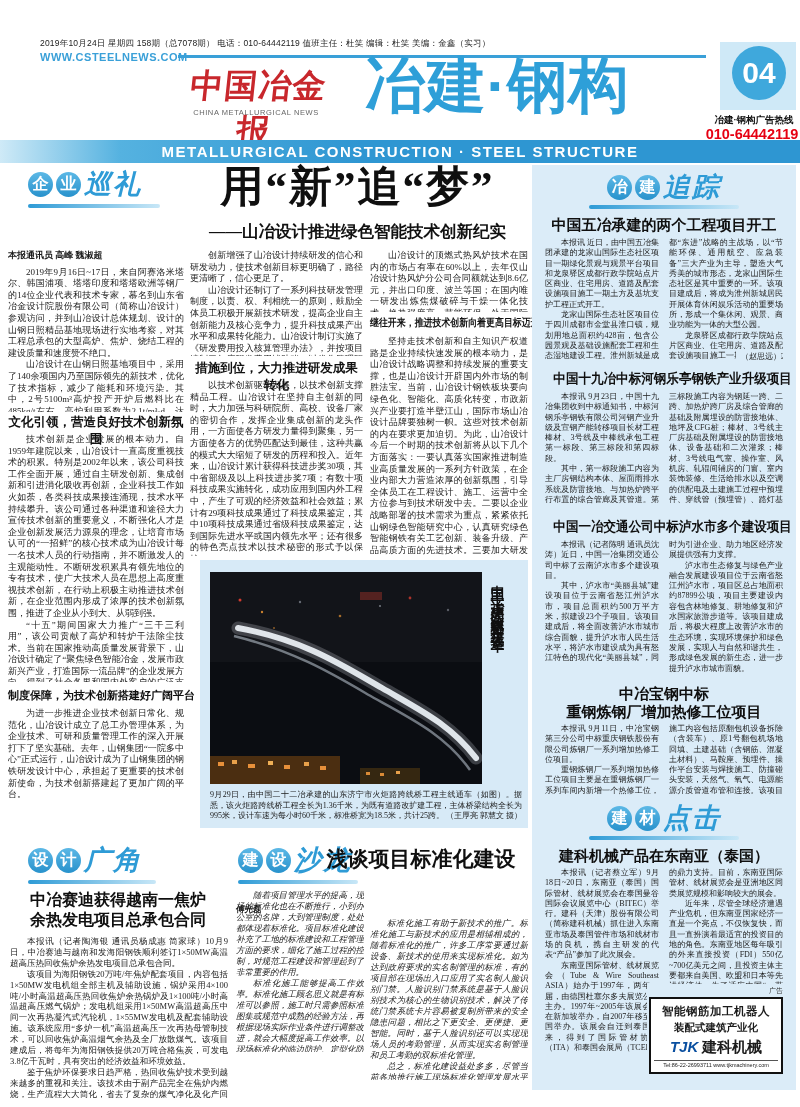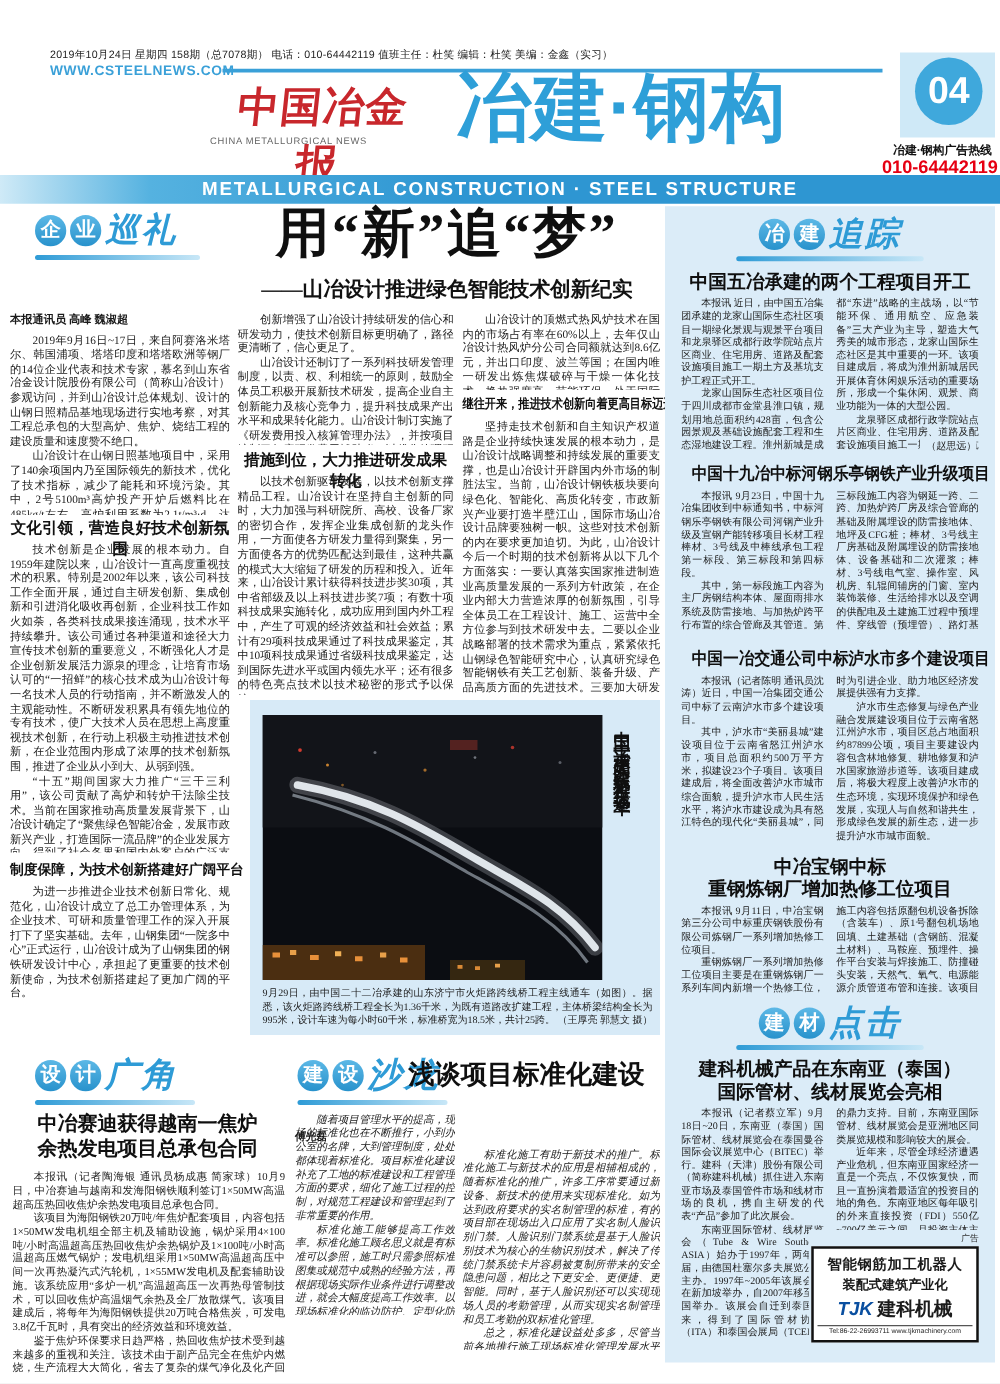--- a/index.html
+++ b/index.html
@@ -7,21 +7,21 @@
         font-family:"Liberation Serif","DejaVu Serif",serif;color:#1b1b1b;}
   .abs{position:absolute;}
   .sans{font-family:"Liberation Sans","DejaVu Sans",sans-serif;}
   .jt{text-align:justify;}
   
   .infoline{left:40px;top:38px;width:600px;font-size:8.5px;color:#222;letter-spacing:.2px;}
   .website{left:40px;top:51px;font-size:11px;font-weight:bold;color:#3aa0d8;letter-spacing:.5px;}
   .topline{left:178px;top:55px;width:528px;height:3px;background:#3aa0d8;}
   .mastcn{left:172px;top:64px;width:168px;text-align:center;font-size:33px;font-weight:900;
           color:#c8272c;transform:skewX(-6deg);letter-spacing:1px;}
-  .masten{left:168px;top:108px;width:176px;font-size:7.5px;color:#666;letter-spacing:.6px;}
+  .masten{left:168px;top:108px;width:176px;text-align:center;font-size:7.5px;color:#666;letter-spacing:.6px;}
   .edition{left:336px;top:56px;width:322px;text-align:center;font-size:60px;font-weight:900;
            color:#2e9fd8;letter-spacing:1px;line-height:1;}
   .pagepatch{left:720px;top:42px;width:76px;height:68px;background:#cfe9f7;}
   .pagecircle{left:732px;top:46px;width:54px;height:54px;border-radius:50%;background:#3fa8dc;color:#fff;
               display:flex;align-items:center;justify-content:center;font-size:30px;font-weight:bold;}
   .hotlabel{left:708px;top:114px;width:92px;text-align:center;font-size:9.5px;font-weight:bold;color:#111;}
   .hotnum{left:704px;top:126px;width:96px;text-align:center;font-size:14.5px;font-weight:bold;color:#e60012;}
   .banner{left:0;top:140px;width:800px;height:23px;color:#fff;font-weight:bold;font-size:15px;letter-spacing:1.5px;
           display:flex;align-items:center;justify-content:center;
           background:linear-gradient(90deg,#cfeaf7 0%,#55b2e0 15%,#2e96d2 45%,#2e96d2 100%);}
@@ -259,21 +259,20 @@
       <div class="badge">
         <span class="bc">建</span>
         <span class="bc">材</span>
         <span class="brest">点击</span>
       </div>
       <div class="bline" style="width:150px;margin-top:5px;"></div>
     </div>
 
     <div class="st1b">
       <div>建科机械产品在东南亚（泰国）</div>
-      <div>国际管材、线材展览会亮相</div>
     </div>
     <div class="scol" style="height:188px;">
       <p>本报讯（记者蔡立军）9月18日~20日，东南亚（泰国）国际管材、线材展览会在泰国曼谷国际会议展览中心（BITEC）举行。建科（天津）股份有限公司（简称建科机械）抓住进入东南亚市场及泰国管件市场和线材市场的良机，携自主研发的代表“产品”参加了此次展会。</p>
       <p>东南亚国际管材、线材展览会（Tube &amp; Wire Southeast ASIA）始办于1997年，两年一届，由德国杜塞尔多夫展览公司主办。1997年~2005年该展会曾在新加坡举办，自2007年移至泰国举办。该展会自迁到泰国以来，得到了国际管材协会（ITA）和泰国会展局（TCEB）的鼎力支持。目前，东南亚国际管材、线材展览会是亚洲地区同类展览规模和影响较大的展会。</p>
       <p>近年来，尽管全球经济遭遇产业危机，但东南亚国家经济一直是一个亮点，不仅恢复快，而且一直扮演着最适宜的投资目的地的角色。东南亚地区每年吸引的外来直接投资（FDI）550亿~700亿美元之间，且投资主体主要都来自美国、欧盟和日本等先进经济体。为了适应中国“一带一路”建设构想，作为建材丝绸之路重要一站的泰国对中国企业和“中国制造”有更多的需求与期待。泰国每年吸引国外投资将近100亿美元，其周边的新加坡、马来西亚和越南也因其良好的商业环境而备受国际投资者的关注。此时参与这一亚洲最顶级的管材线材展，无疑将有助于拓展这一重要的市场。建科机械抓住这个机遇，把握行业发展趋势前往参展并现场展示代表“产品”之一的数控钢筋弯箍机WG12D-4X，广受好评。</p>
     </div>
 
     <div class="adwrap">
       <div class="adlabel sans">广告</div>
       <div class="adbox">

